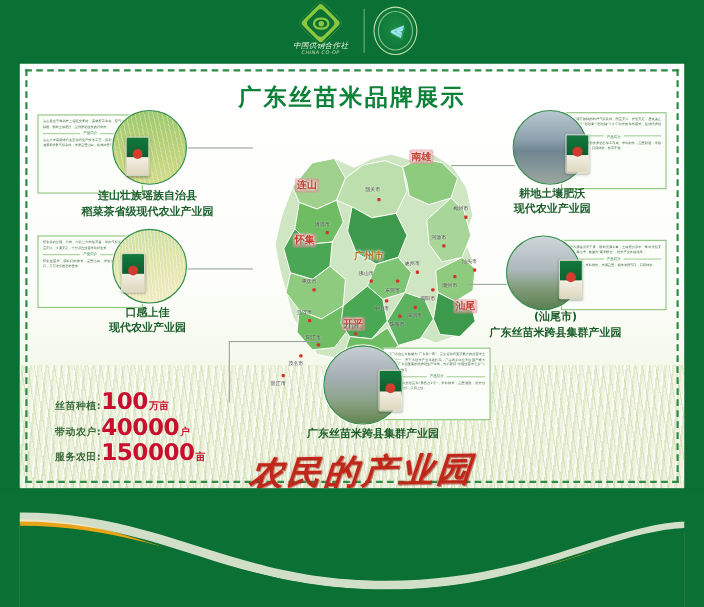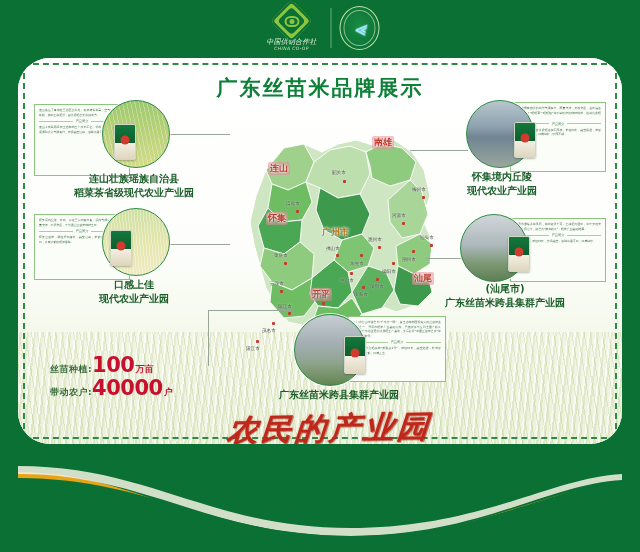--- a/index.html
+++ b/index.html
@@ -30,21 +30,21 @@
   .emblem-ring{width:38px;height:42px;border-radius:50%;border:1.6px solid #bfe0a8;
      background:radial-gradient(ellipse at 50% 45%,#1a8b44 0%,#0c7437 70%,#0a7034 100%);
      display:flex;align-items:center;justify-content:center;position:relative;overflow:hidden;}
   .emblem-ring:before{content:"";position:absolute;left:3px;top:3px;right:3px;bottom:3px;
      border-radius:50%;border:1px solid rgba(200,230,180,.65);}
   .emblem-swirl{font-size:19px;color:#9fe3ff;font-weight:bold;font-style:italic;
      text-shadow:0 0 2px #4fbf6a,1px 1px 0 #2f9e52;line-height:1;}
 
   
   #card{position:absolute;left:18px;top:58px;width:604px;height:386px;
-     background:#ffffff;overflow:hidden;border-radius:32px;}
+     background:#ffffff;overflow:hidden;}
   #card-inner{position:absolute;left:5px;top:5px;right:5px;bottom:5px;
      border:2px dashed #2e8b46;}
   
   .rice-band{position:absolute;left:0;bottom:0;width:604px;height:112px;
      background:
        repeating-linear-gradient(96deg, rgba(255,255,255,.75) 0 2px, rgba(222,230,196,.55) 2px 4px, rgba(243,246,228,.7) 4px 7px),
        linear-gradient(to bottom,#eef3e0 0%,#e6eed6 45%,#dbe7c6 100%);
   }
   .rice-band:after{content:"";position:absolute;inset:0;
      background:repeating-linear-gradient(81deg, rgba(176,195,128,.30) 0 1px, rgba(255,255,255,0) 1px 6px);}
@@ -296,21 +296,21 @@
       </div>
       <div class="co-txt">南雄丝苗米，精选优质稻谷加工而成，米粒细长，晶莹剔透，米饭洁白，香气浓郁，口感绵软，软而不糯。</div>
     </div>
     <div class="co-circle ph-shed" style="left:448px;top:42px;width:66px;height:66px;"></div>
     <div class="pack" style="left:496px;top:64px;width:20px;height:34px;">
       <div class="pk-top"></div>
         <div class="pk-bot"></div>
         <div class="pk-seal"></div>
     </div>
     <div class="co-label" style="left:428px;top:112px;width:112px;">
-      <div>怀集境内丘陵</div>
+      <div>耕地土壤肥沃</div>
       <div>现代农业产业园</div>
     </div>
   </div>
 
   <div class="callout">
     <div class="co-box" style="left:492px;top:160px;width:96px;height:64px;">
       <div class="co-txt">汕尾市濒临沿海平原，耕地资源丰富，土壤肥力适中，常年光照充足，水源洁净，被誉为"南海粮仓"，稻米产业基础雄厚。</div>
       <div class="co-sep">
         <i></i>
           <span>产品简介</span>
@@ -354,20 +354,25 @@
   <div id="stats">
     <div class="stat">
       <span class="lab">丝苗种植:</span>
       <span class="num">100</span>
       <span class="unit">万亩</span>
     </div>
     <div class="stat">
       <span class="lab">带动农户:</span>
       <span class="num">40000</span>
       <span class="unit">户</span>
+    </div>
+    <div class="stat">
+      <span class="lab">服务农田:</span>
+      <span class="num">150000</span>
+      <span class="unit">亩</span>
     </div>
   </div>
 
   <div id="calli">农民的产业园</div>
 </div>
 
 <div id="footer">
   <svg viewBox="0 0 640 108" width="640" height="108" preserveAspectRatio="none">
     <rect x="0" y="0" width="640" height="108" fill="#0a7034"></rect>
     <path d="M18 28 C 140 28, 200 96, 340 96 C 470 96, 540 44, 622 40 L622 108 L18 108 Z" fill="#e8a317"></path>

